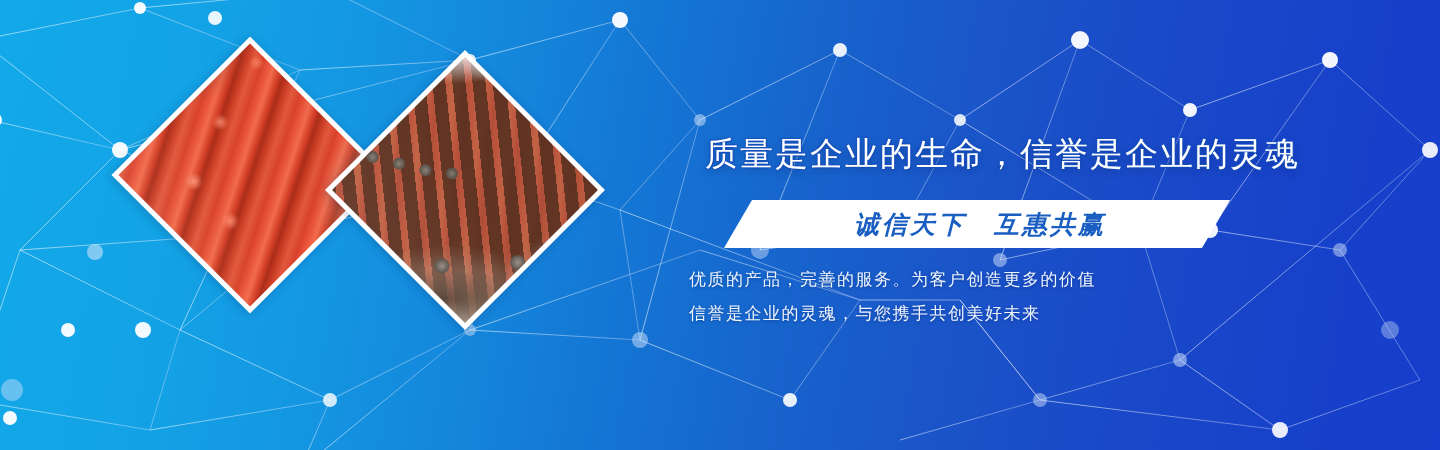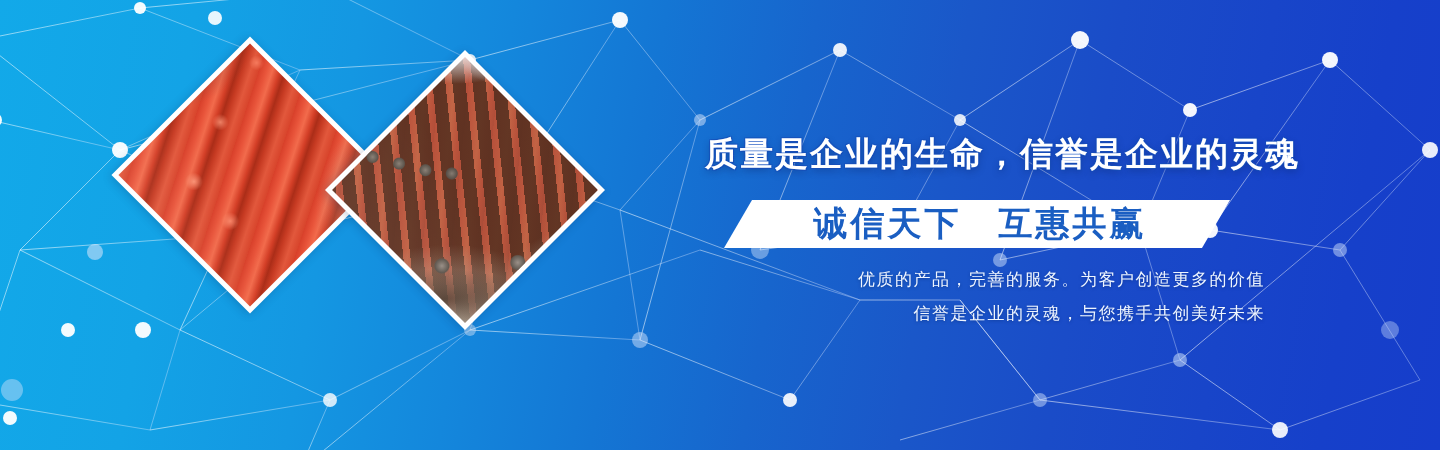--- a/index.html
+++ b/index.html
@@ -106,21 +106,21 @@
       radial-gradient(circle 11px at 66% 72%, #9a9088 0%, #625a52 62%, rgba(98,90,82,0) 74%),
       
       radial-gradient(ellipse 110px 40px at 44% 83%, rgba(40,22,12,.55) 0%, rgba(40,22,12,0) 75%),
       linear-gradient(60deg, rgba(255,255,255,.10) 0%, rgba(255,255,255,0) 50%);
   }
 
   
   #headline{
     position:absolute;left:705px;top:132px;width:560px;
     text-align:center;
-    font-size:33px;font-weight:bold;letter-spacing:2px;
+    font-size:33px;font-weight:normal;letter-spacing:2px;
     color:#ffffff;
     white-space:nowrap;
     text-shadow:
       0 0 1px #2e6fd6,
       1px 1px 0 rgba(22,74,180,.85),
       -1px 1px 0 rgba(22,74,180,.55),
       1px -1px 0 rgba(22,74,180,.55),
       -1px -1px 0 rgba(22,74,180,.55),
       0 3px 7px rgba(10,40,110,.45);
   }
@@ -128,29 +128,29 @@
   
   #ribbon{
     position:absolute;left:724px;top:200px;width:506px;height:48px;
     background:#ffffff;
     clip-path:polygon(28px 0, 506px 0, 478px 48px, 0 48px);
     box-shadow:0 2px 6px rgba(8,35,95,.25);
   }
   #ribbon-text{
     position:absolute;left:724px;top:200px;width:506px;height:48px;
     display:flex;align-items:center;justify-content:center;
-    font-size:34px;font-weight:bold;letter-spacing:3px;
+    font-size:25px;font-weight:bold;letter-spacing:3px;
     color:#1a5ec2;white-space:nowrap;
-    padding-left:6px;box-sizing:border-box;
+    padding-left:6px;box-sizing:border-box;font-style:italic;
   }
 
   
   #subtitle{
-    position:absolute;left:705px;top:262px;width:560px;
-    text-align:right;
+    position:absolute;left:689px;top:262px;width:560px;
+    text-align:left;
   }
   #subtitle div{
     font-size:17px;color:#eef5ff;letter-spacing:1.5px;
     line-height:34px;white-space:nowrap;
     text-shadow:0 1px 3px rgba(8,40,110,.5);
   }
 </style>
 </head>
 <body>
 

